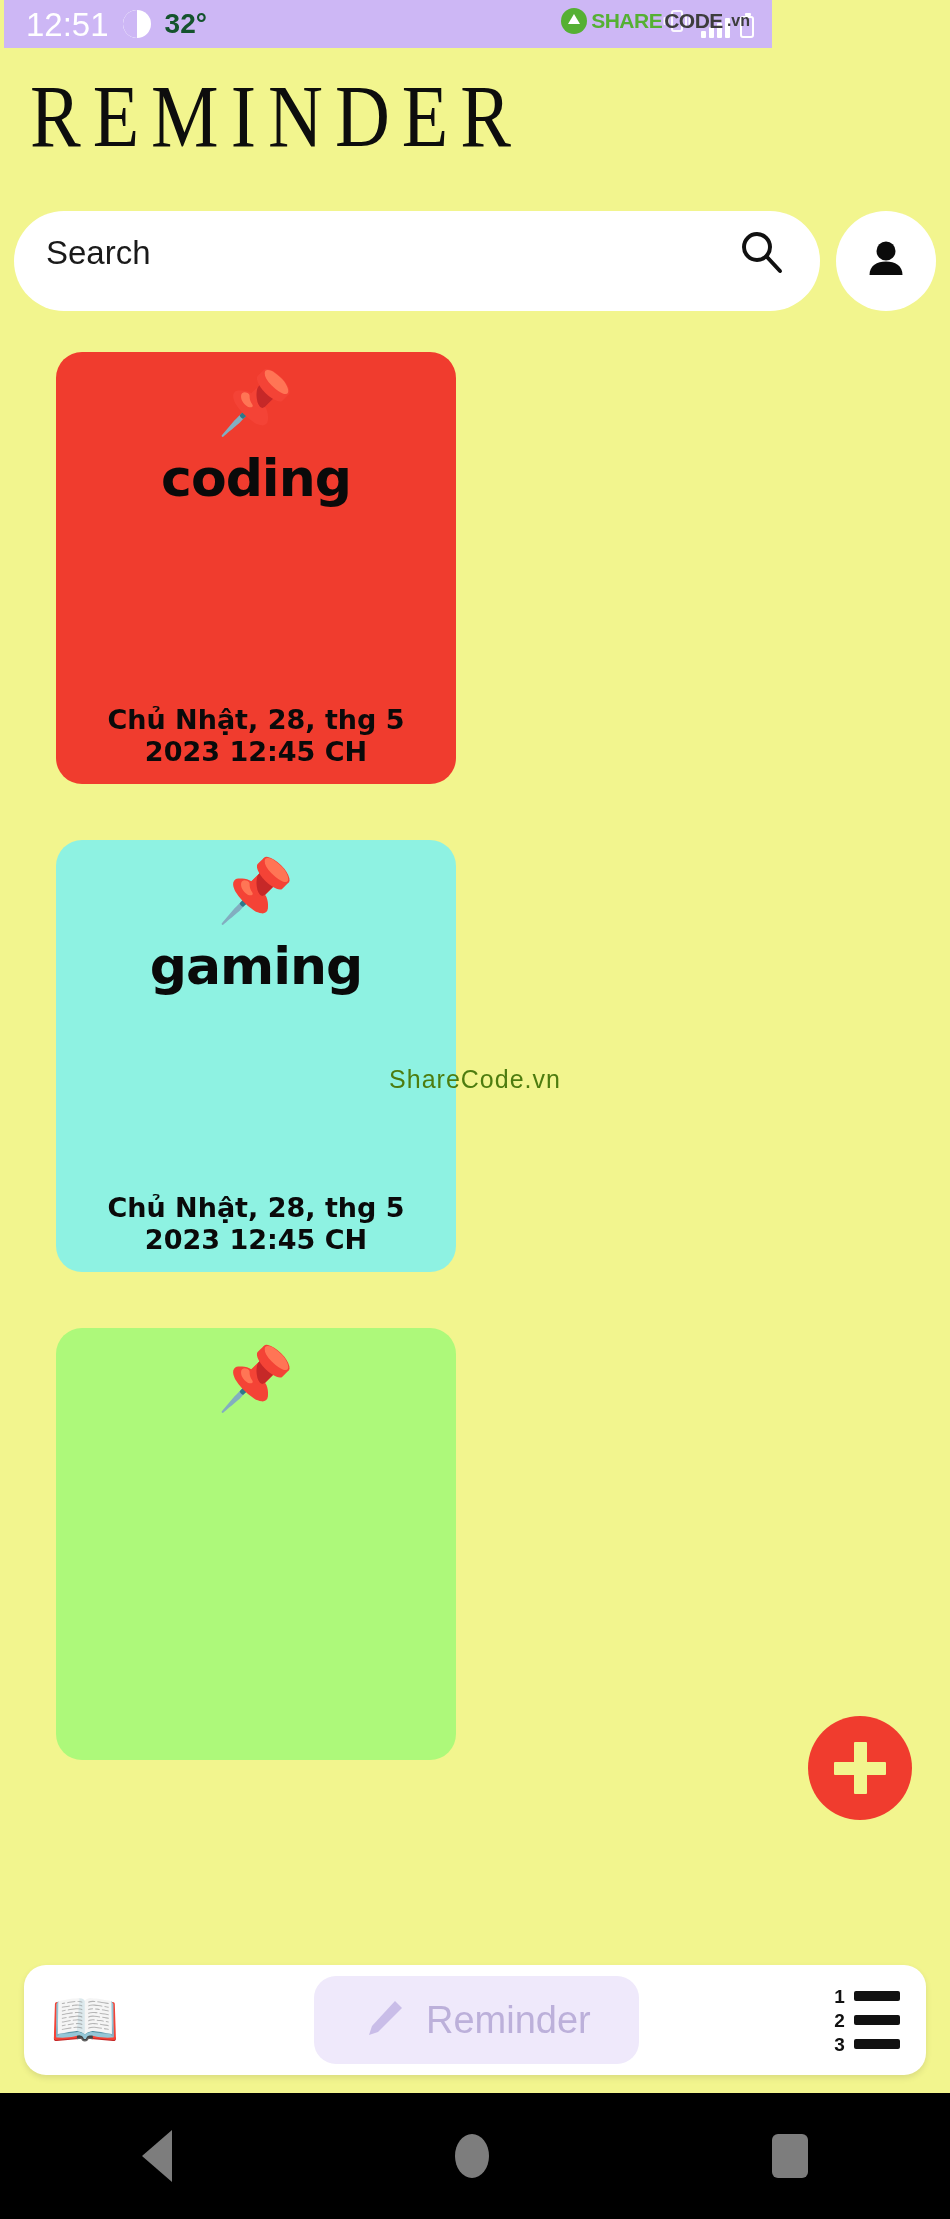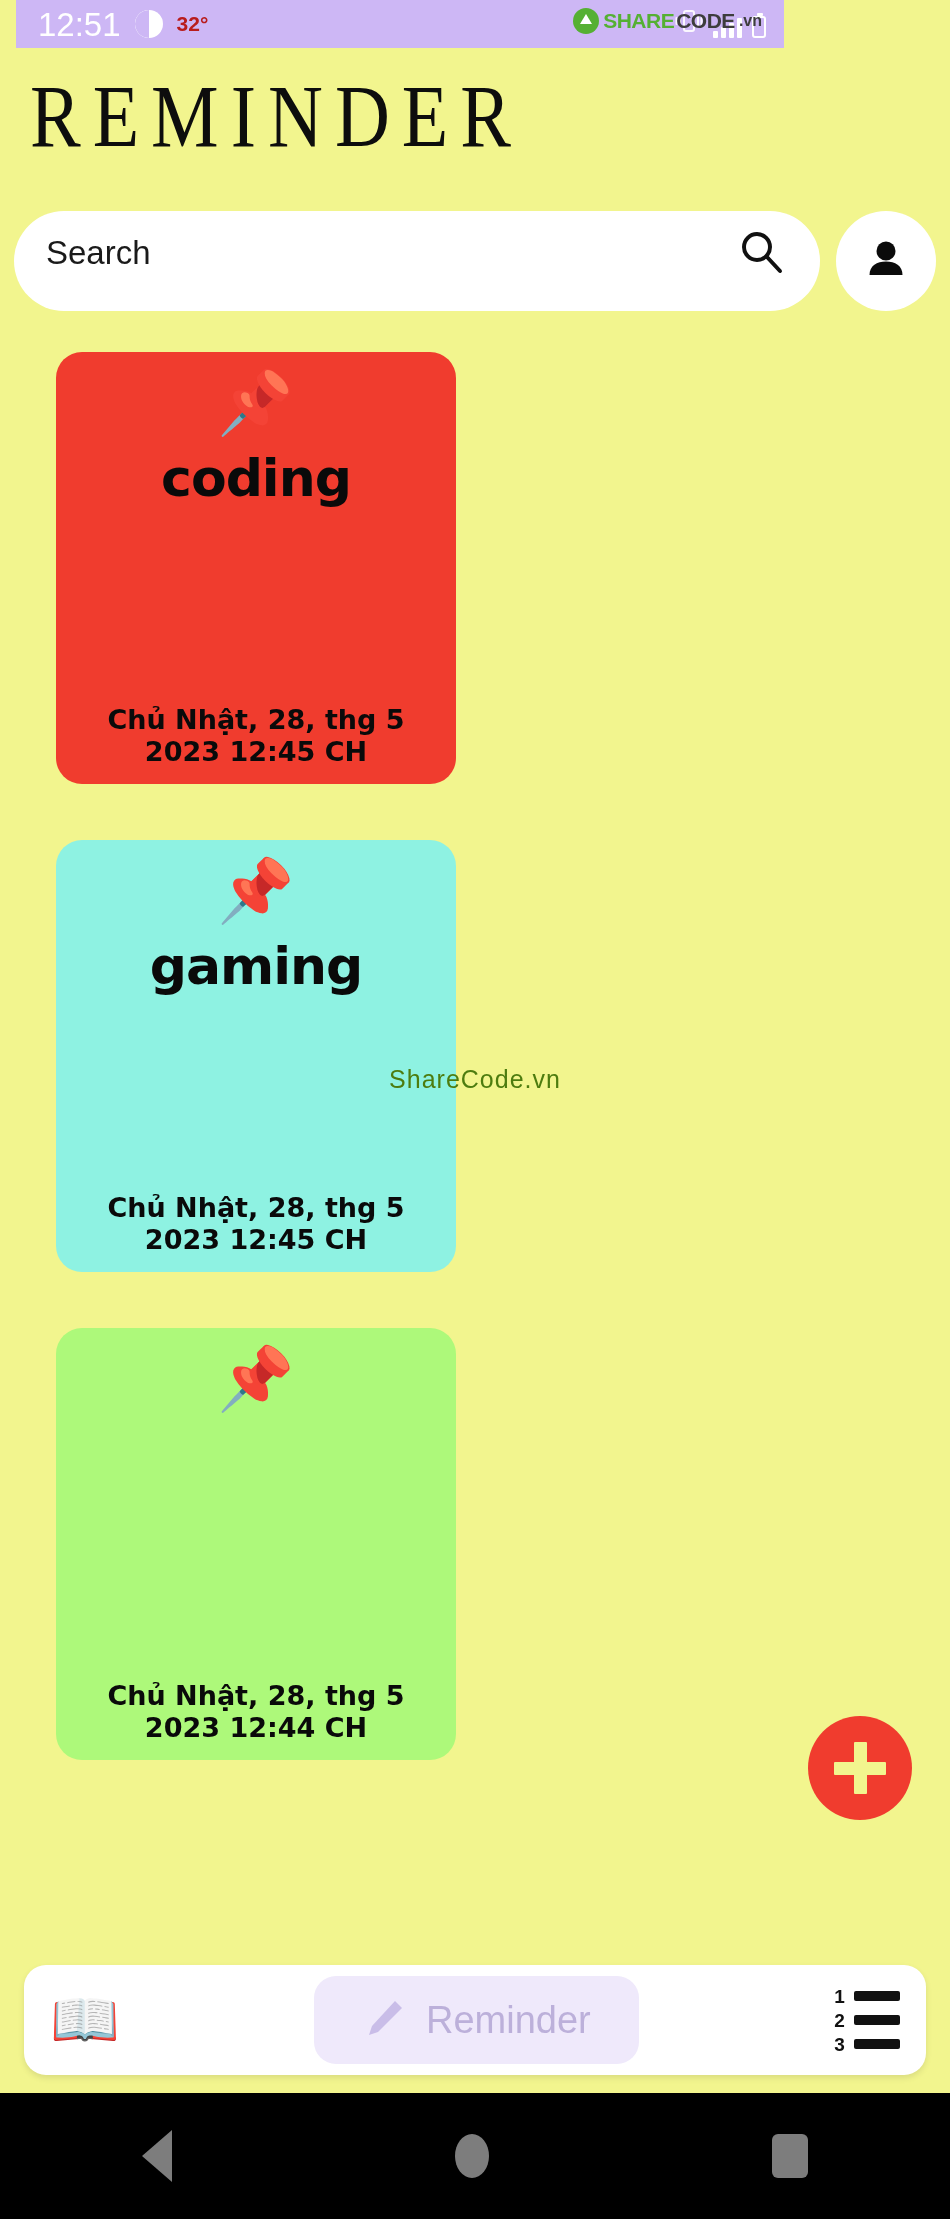--- a/index.html
+++ b/index.html
@@ -10,21 +10,21 @@
     overflow:hidden;
   }
   #screen {
     position:relative;
     width:950px; height:2219px;
     background:#f2f58e;
   }
 
   
   #statusbar {
-    position:absolute; top:0; left:16px;
+    position:absolute; top:0; left:4px;
     width:768px; height:48px;
     background:#cdb7f5;
     display:flex; align-items:center;gap:48px;
   }
   .sb-left { display:flex; align-items:center; gap:14px; padding-left:22px; }
   .sb-time {
     color:#ffffff; font-size:33px; font-weight:400;
     letter-spacing:0px; line-height:1;
   }
   .sb-weather-icon {
@@ -34,21 +34,21 @@
   }
   .sb-weather-icon::after{
     content:""; position:absolute; left:0; top:0;
     width:14px; height:28px; background:#cdb7f5;
     border-top-left-radius:14px; border-bottom-left-radius:14px;
   }
   .sb-weather-icon::before{
     content:""; position:absolute; right:3px; top:3px;
     width:9px; height:9px; border-radius:50%; background:#ffffff; z-index:2;
   }
-  .sb-temp { color:#b91c1c; font-size:21px; font-weight:700; }
+  .sb-temp { color:#14532d; font-size:28px; font-weight:700; }
 
   .sb-right {
     margin-left:auto; display:flex; align-items:flex-end;
     gap:10px; padding-right:18px; padding-bottom:2px;
     position:relative;
   }
   .sb-icon { opacity:.9; }
   .sb-bars { display:flex; align-items:flex-end; gap:3px; height:22px; }
   .sb-bars i { display:block; width:5px; background:#ffffff; border-radius:1px; }
   .sb-bars i:nth-child(1){ height:7px; }
@@ -279,21 +279,20 @@
     </div>
 
     <div class="note-card" style="background:#8ef2e2">
       <span class="note-pin">📌</span>
       <span class="note-title">gaming</span>
       <span class="note-date">Chủ Nhật, 28, thg 5 2023 12:45 CH</span>
     </div>
 
     <div class="note-card" style="background:#adf97a">
       <span class="note-pin">📌</span>
-      <span class="note-date">Chủ Nhật, 28, thg 5 2023 12:44 CH</span>
     </div>
 
   </div>
 
   <div id="watermark">ShareCode.vn</div>
 
   <button id="fab">
     <span class="plus"></span>
   </button>
 

